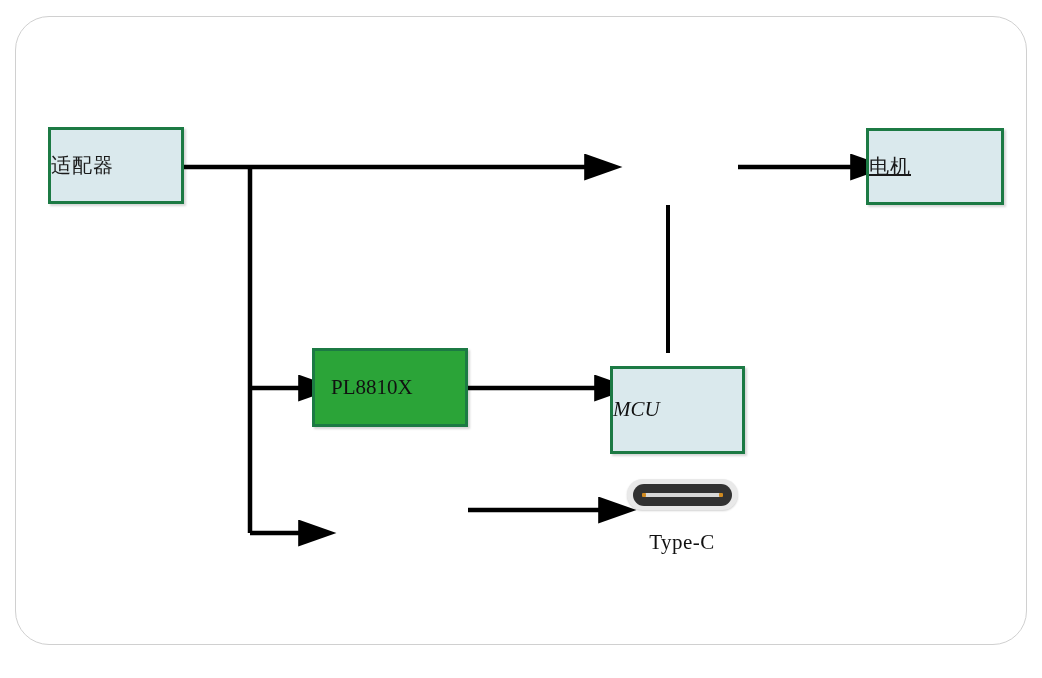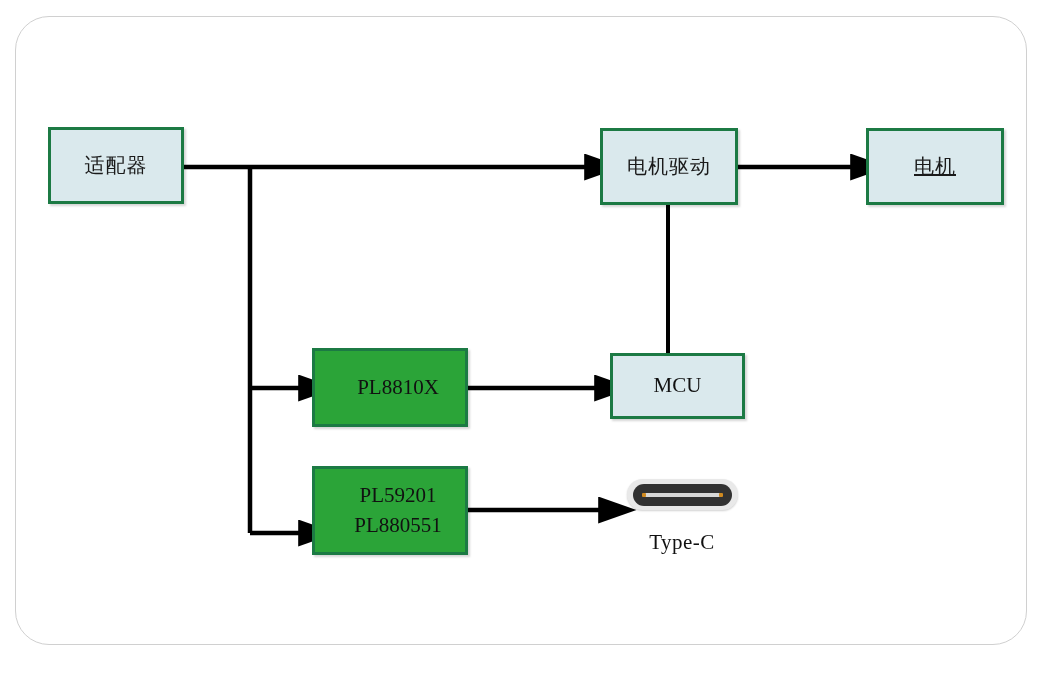--- a/index.html
+++ b/index.html
@@ -42,21 +42,20 @@
     width: 1042px;
     height: 678px;
   }
 
   
   .node {
     position: absolute;
     box-sizing: border-box;
     display: flex;
     align-items: center;
-    justify-content: center;
     text-align: center;
     border: 3px solid #1c7a44;
     box-shadow: 2px 2px 2px rgba(0,0,0,0.16);
     line-height: 1.22;
   }
   .node-blue {
     background: #dae9ed;
     color: #1a1a1a;
   }
   .node-green {
@@ -82,21 +81,21 @@
     display: flex;
     flex-direction: column;
     gap: 4px;
   }
 
   
   #node-adapter      { left: 48px;  top: 127px; width: 136px; height: 77px; }
   #node-motor-driver { left: 600px; top: 128px; width: 138px; height: 77px; }
   #node-motor        { left: 866px; top: 128px; width: 138px; height: 77px; text-decoration: underline; }
   #node-pl8810x      { left: 312px; top: 348px; width: 156px; height: 79px; }
-  #node-mcu          { left: 610px; top: 353px; width: 135px; height: 66px; }
+  #node-mcu          { left: 610px; top: 366px; width: 135px; height: 88px; font-style: italic; }
   #node-pl59201      { left: 312px; top: 466px; width: 156px; height: 89px; }
 
   
   #typec-group {
     position: absolute;
     left: 617px;
     top: 479px;
     width: 130px;
     height: 76px;
     display: flex;
@@ -177,42 +176,33 @@
 
     <path d="M468,510 L600,510" stroke="#000000" stroke-width="4.5" fill="none" marker-end="url(#arrowhead)"></path>
 
     <path d="M668,205 L668,353" stroke="#000000" stroke-width="4" fill="none"></path>
   </svg>
 
   <div class="node node-blue" id="node-adapter">
     <span class="node-label-cn">适配器</span>
   </div>
 
-  <div class="node node-blue" id="node-motor-driver">
-    <span class="node-label-cn">电机驱动</span>
-  </div>
 
   <div class="node node-blue" id="node-motor">
     <span class="node-label-cn">电机</span>
   </div>
 
   <div class="node node-green" id="node-pl8810x">
     <span class="node-label-en">PL8810X</span>
   </div>
 
   <div class="node node-blue" id="node-mcu">
     <span class="node-label-en">MCU</span>
   </div>
 
-  <div class="node node-green" id="node-pl59201">
-    <span class="node-label-multi">
-      <span>PL59201</span>
-      <span>PL880551</span>
-    </span>
-  </div>
 
   <div id="typec-group">
     <div class="typec-shell">
       <div class="typec-body">
         <div class="typec-pin left"></div>
         <div class="typec-tongue"></div>
         <div class="typec-pin right"></div>
       </div>
     </div>
     <div class="typec-caption">Type-C</div>

